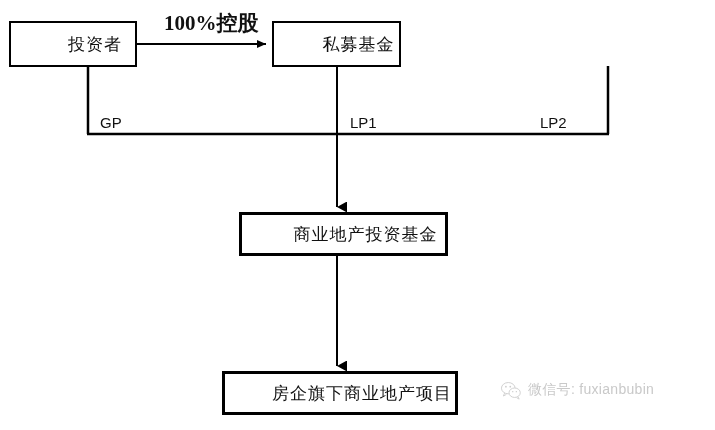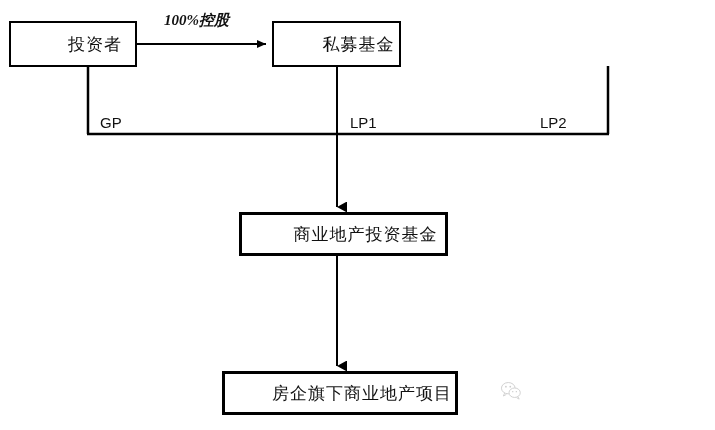--- a/index.html
+++ b/index.html
@@ -45,23 +45,22 @@
     line-height: 1;
   }
   .edge-label {
     position: absolute;
     color: #111111;
     white-space: nowrap;
     line-height: 1;
   }
   .edge-label.cn {
     font-family: "Liberation Serif", "DejaVu Serif", serif;
-    font-size: 15px;
+    font-size: 21px;
     font-weight: bold;
-    font-style: italic;
   }
   .edge-label.roman {
     font-family: "Liberation Sans", "DejaVu Sans", sans-serif;
     font-size: 15px;
   }
   #watermark {
     position: absolute;
     left: 500px;
     top: 380px;
     display: flex;
@@ -138,15 +137,16 @@
     <svg class="wm-icon" viewBox="0 0 24 22" xmlns="http://www.w3.org/2000/svg">
       <ellipse cx="9" cy="9" rx="7.5" ry="6.2" fill="none" stroke="#d2d2d2" stroke-width="1.1"></ellipse>
       <path d="M5 14.4 L3.6 17.6 L6.9 15.9" fill="none" stroke="#d2d2d2" stroke-width="1.1"></path>
       <circle cx="6.4" cy="7.4" r="0.95" fill="#cccccc"></circle>
       <circle cx="11.2" cy="7.4" r="0.95" fill="#cccccc"></circle>
       <ellipse cx="16" cy="14" rx="6.2" ry="5.2" fill="#ffffff" stroke="#d2d2d2" stroke-width="1.1"></ellipse>
       <path d="M19.6 18.3 L21 21 L18.2 19.5" fill="none" stroke="#d2d2d2" stroke-width="1.1"></path>
       <circle cx="13.9" cy="12.8" r="0.8" fill="#cccccc"></circle>
       <circle cx="17.9" cy="12.8" r="0.8" fill="#cccccc"></circle>
     </svg>
+    <span class="wm-text">微信号: fuxianbubin</span>
   </div>
 
 </div>
 
 </body></html>

